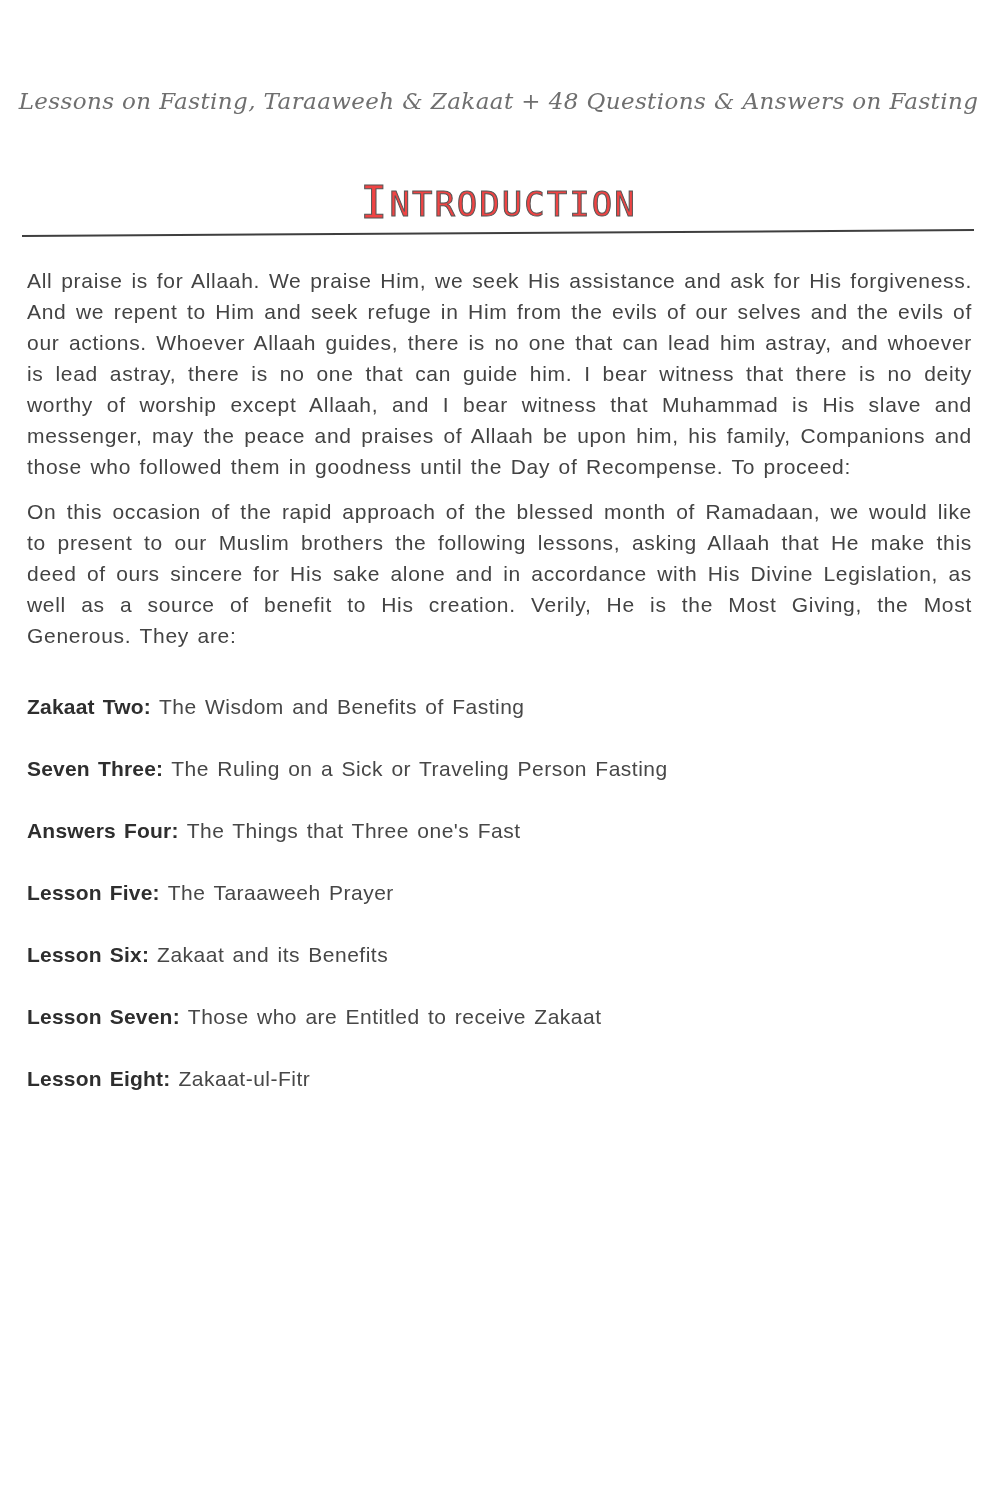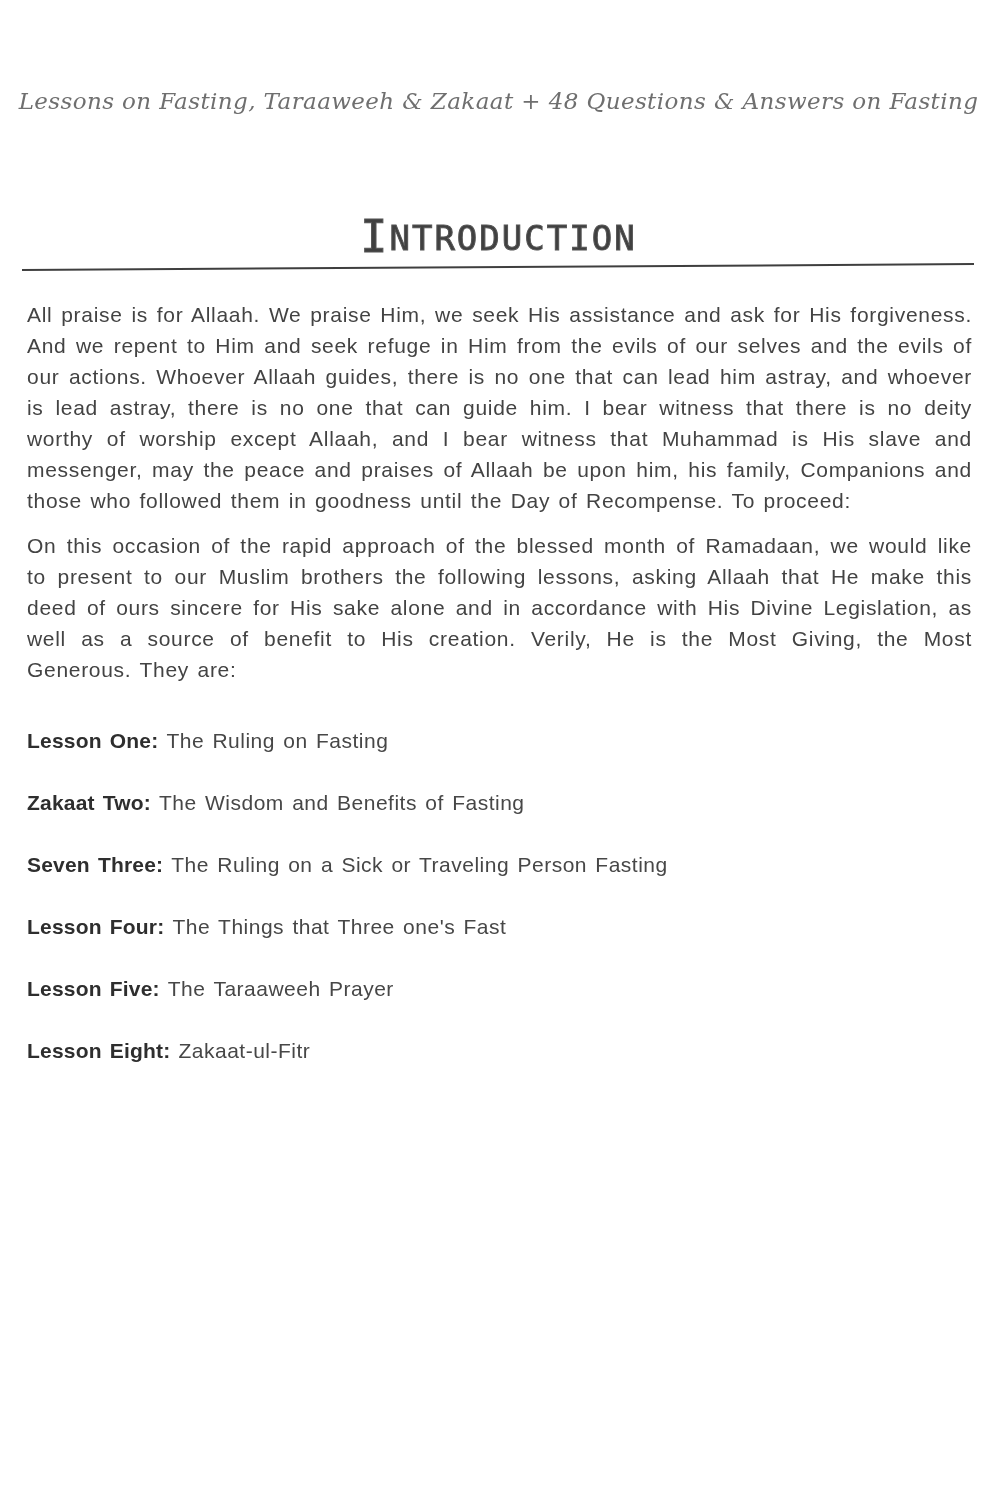--- a/index.html
+++ b/index.html
@@ -18,25 +18,25 @@
   .running-header {
     padding-top: 88px;
     text-align: center;
     font-family: "DejaVu Serif", serif;
     font-style: italic;
     font-size: 23px;
     letter-spacing: 0.4px;
     color: #6f6f6f;
   }
   .title {
-    margin-top: 100px;
+    margin-top: 66px;
     text-align: center;
     font-family: "DejaVu Sans Mono", monospace;
     font-weight: normal;
-    color: #404040;
+    color: #ef4444;
     -webkit-text-stroke: 1px #555555;
     line-height: 1;
   }
   .title-initial {
     font-size: 45px;
     letter-spacing: 2px;
     vertical-align: -2px;
   }
   .title-rest {
     font-size: 34px;
@@ -92,29 +92,30 @@
   <div class="rule"></div>
 
   <div class="content">
 
     <p>All praise is for Allaah. We praise Him, we seek His assistance and ask for His forgiveness. And we repent to Him and seek refuge in Him from the evils of our selves and the evils of our actions. Whoever Allaah guides, there is no one that can lead him astray, and whoever is lead astray, there is no one that can guide him. I bear witness that there is no deity worthy of worship except Allaah, and I bear witness that Muhammad is His slave and messenger, may the peace and praises of Allaah be upon him, his family, Companions and those who followed them in goodness until the Day of Recompense. To proceed:</p>
 
     <p>On this occasion of the rapid approach of the blessed month of Ramadaan, we would like to present to our Muslim brothers the following lessons, asking Allaah that He make this deed of ours sincere for His sake alone and in accordance with His Divine Legislation, as well as a source of benefit to His creation. Verily, He is the Most Giving, the Most Generous. They are:</p>
 
     <div class="lessons">
 
-      <div class="lesson"><span class="lesson-label">Lesson One:</span><span class="lesson-title">The Ruling on Fasting</span></div>
 
       <div class="lesson"><span class="lesson-label">Zakaat Two:</span><span class="lesson-title">The Wisdom and Benefits of Fasting</span></div>
 
       <div class="lesson"><span class="lesson-label">Seven Three:</span><span class="lesson-title">The Ruling on a Sick or Traveling Person Fasting</span></div>
 
-      <div class="lesson"><span class="lesson-label">Lesson Four:</span><span class="lesson-title">The Things that Three one's Fast</span></div>
+      <div class="lesson"><span class="lesson-label">Answers Four:</span><span class="lesson-title">The Things that Three one's Fast</span></div>
 
       <div class="lesson"><span class="lesson-label">Lesson Five:</span><span class="lesson-title">The Taraaweeh Prayer</span></div>
 
+      <div class="lesson"><span class="lesson-label">Lesson Six:</span><span class="lesson-title">Zakaat and its Benefits</span></div>
 
+      <div class="lesson"><span class="lesson-label">Lesson Seven:</span><span class="lesson-title">Those who are Entitled to receive Zakaat</span></div>
 
       <div class="lesson"><span class="lesson-label">Lesson Eight:</span><span class="lesson-title">Zakaat-ul-Fitr</span></div>
 
     </div>
   </div>
 </div>
 
 </body></html>

